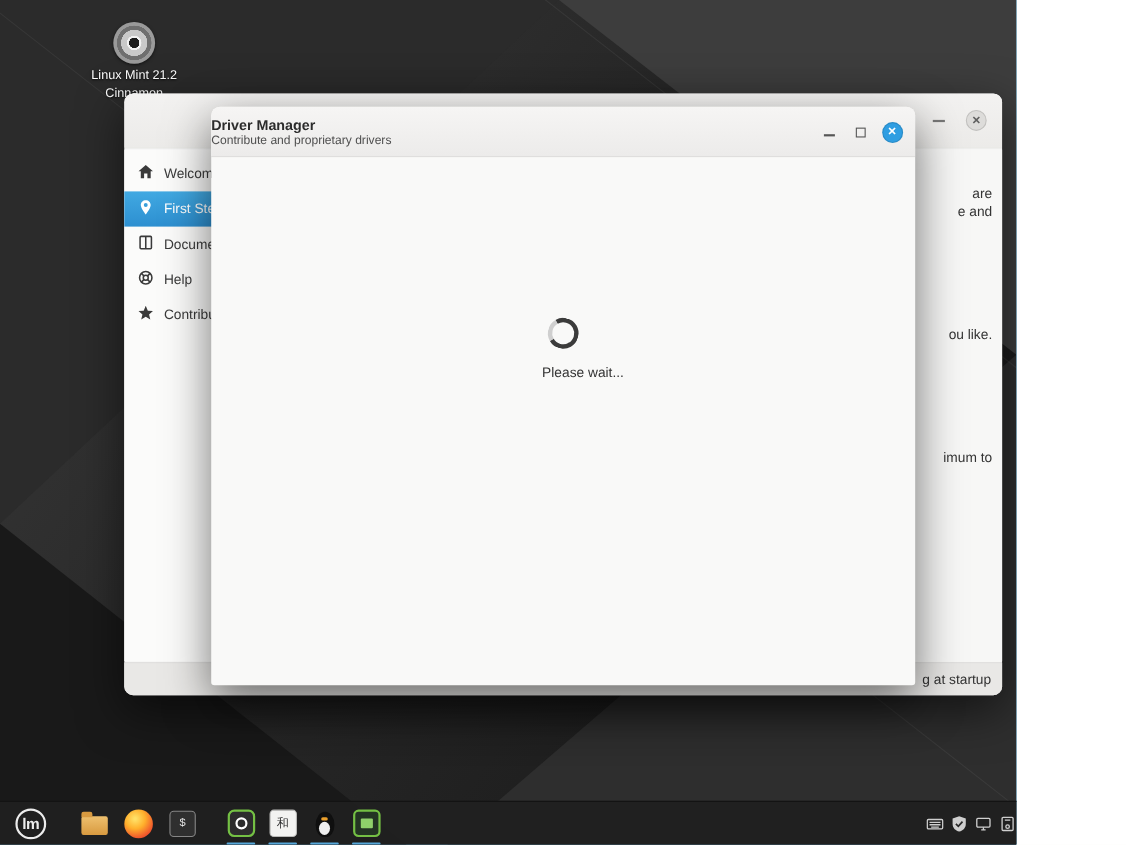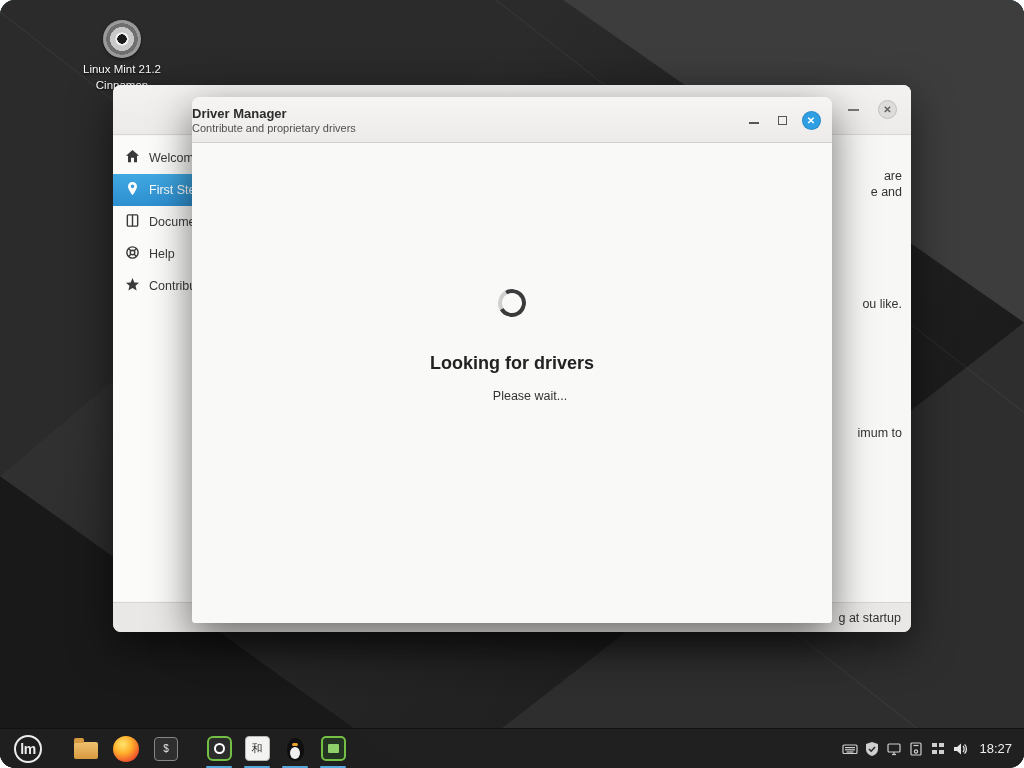--- a/index.html
+++ b/index.html
@@ -1,18 +1,18 @@
 <!DOCTYPE html>
 <html><head>
 <meta charset="utf-8">
 <style>
   * { box-sizing: border-box; margin: 0; padding: 0; }
   html,body { width:1024px; height:768px; }
   body { font-family: "Liberation Sans", sans-serif; overflow:hidden; }
-  #screen { position:relative; width:1024px; height:768px; overflow:hidden; background:#0369a1;border-radius:15px; }
+  #screen { position:relative; width:924px; height:768px; overflow:hidden; background:#0369a1; }
 
   
   #wallpaper { position:absolute; inset:0; background:linear-gradient(125deg,#3a3a3a 0%,#272727 45%,#151515 100%); }
   .facet { position:absolute; inset:0; }
   .f1 { clip-path:polygon(0 0,55% 0,0 62%); background:#2b2b2b; }
   .f2 { clip-path:polygon(55% 0,100% 0,100% 42%); background:#3d3d3d; }
   .f3 { clip-path:polygon(100% 42%,100% 100%,44% 100%); background:#2e2e2e; }
   .f4 { clip-path:polygon(0 62%,40% 100%,0 100%); background:#191919; }
   .edge { position:absolute; width:1500px; height:1px; background:rgba(255,255,255,0.06); transform-origin:0 0; }
   .e1 { left:-40px; top:-20px; transform:rotate(38deg); }
@@ -177,21 +177,21 @@
             </svg>
         </span>
         <span>Contribute</span>
       </div>
     </div>
 
     <div id="welcome-content">
       <span class="wfrag" style="top:33px">are</span>
       <span class="wfrag" style="top:49px">e and</span>
       <span class="wfrag" style="top:161px">ou like.</span>
-      <span class="wfrag" style="top:290px">imum to</span>
+      <span class="wfrag" style="top:273px">imum to</span>
     </div>
 
     <div id="welcome-statusbar">
       <span>g at startup</span>
     </div>
   </div>
 
   <div id="driver-win" class="win-shadow">
     <div id="driver-titlebar">
       <div id="driver-title">Driver Manager</div>
@@ -201,21 +201,20 @@
         </div>
       <div class="d-btn d-max">
           <div class="sq"></div>
         </div>
       <div class="d-btn d-close">
         <div class="circle">✕</div>
       </div>
     </div>
     <div id="driver-body">
       <div class="spinner"></div>
-      <div id="driver-heading">Looking for drivers</div>
       <div id="driver-status">Please wait...</div>
     </div>
   </div>
 
   <div id="taskbar">
     <div class="tb-btn menu-btn">
       <div class="menu-ring">lm</div>
     </div>
     <div style="width:18px"></div>
     <div class="tb-btn launcher">

